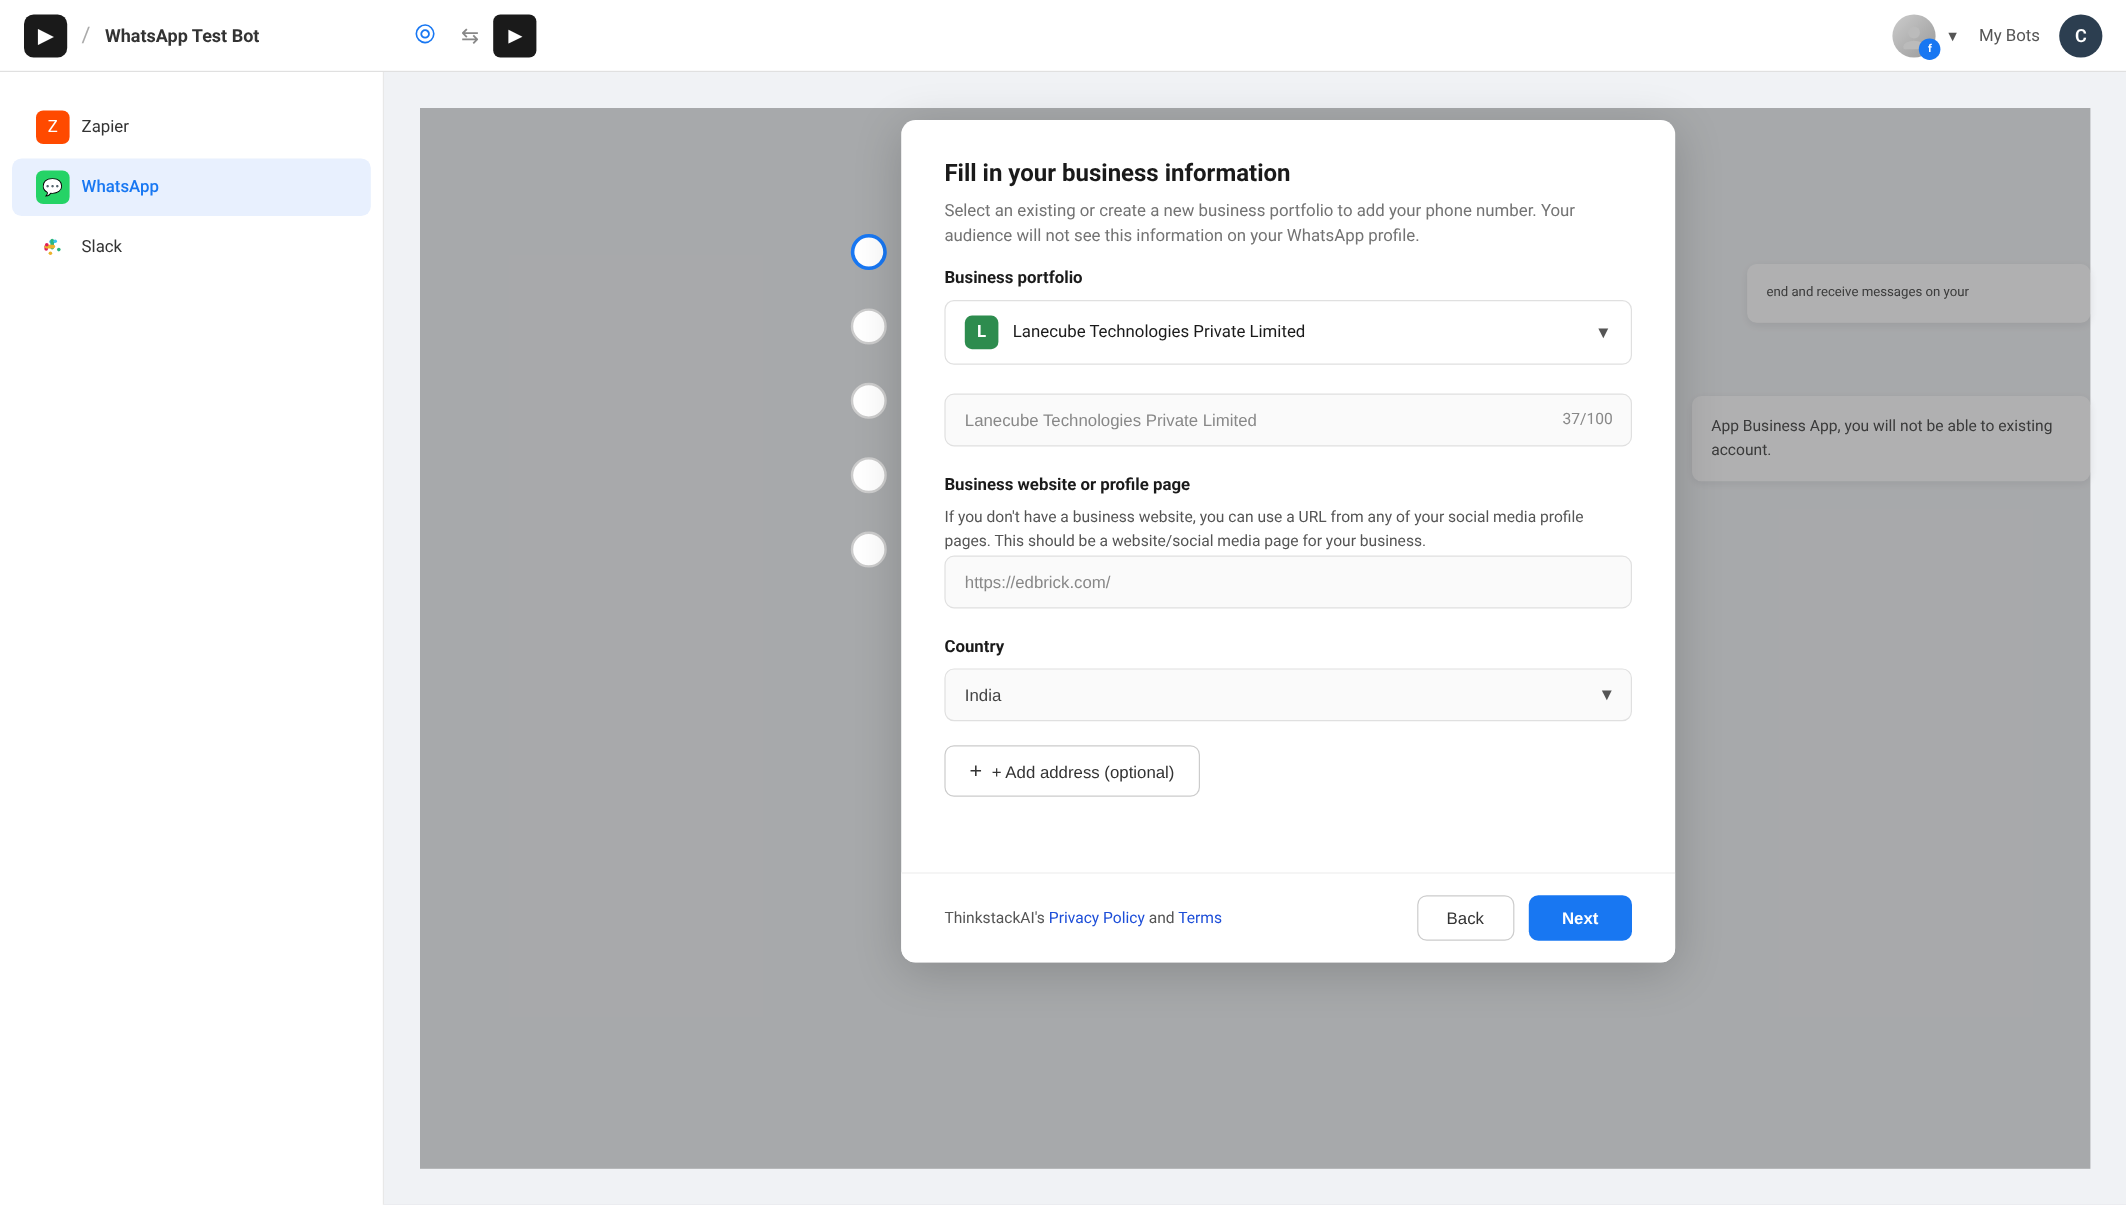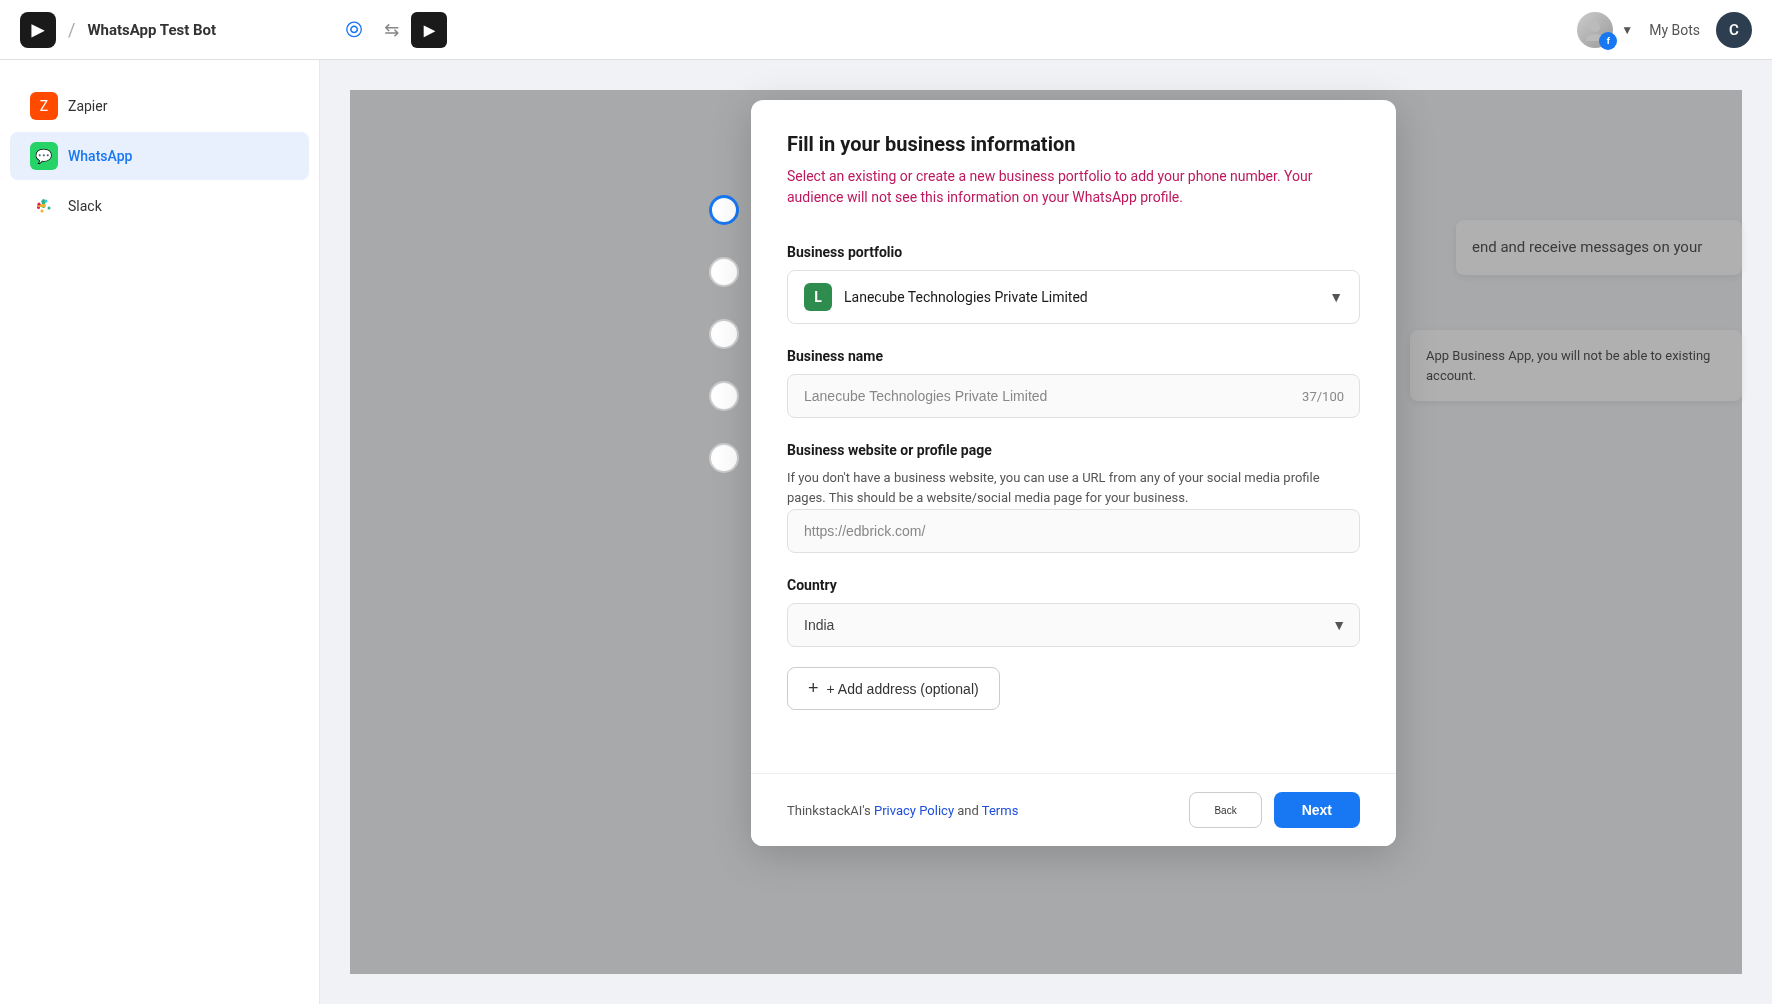--- a/index.html
+++ b/index.html
@@ -261,23 +261,23 @@
 
     .modal-title {
       font-size: 20px;
       font-weight: 700;
       color: #1a1a1a;
       margin-bottom: 10px;
     }
 
     .modal-subtitle {
       font-size: 14px;
-      color: #be185d;
+      color: #737373;
       line-height: 1.5;
-      margin-bottom: 36px;
+      margin-bottom: 16px;
     }
 
     .field-label {
       font-size: 14px;
       font-weight: 700;
       color: #1a1a1a;
       margin-bottom: 10px;
     }
 
     
@@ -424,21 +424,21 @@
     }
     .footer-buttons {
       display: flex;
       gap: 12px;
     }
     .btn-back {
       padding: 10px 24px;
       border: 1.5px solid #ccc;
       border-radius: 8px;
       background: #fff;
-      font-size: 10px;
+      font-size: 14px;
       color: #333;
       cursor: pointer;
       font-weight: 500;
     }
     .btn-next {
       padding: 10px 28px;
       border: none;
       border-radius: 8px;
       background: #1877f2;
       color: #fff;
@@ -450,21 +450,21 @@
     
     .bg-text-right {
       position: absolute;
       right: 0;
       top: 130px;
       width: 286px;
       padding: 16px;
       background: #fff;
       border-radius: 8px;
       box-shadow: 0 2px 8px rgba(0,0,0,0.08);
-      font-size: 15px;
+      font-size: 11px;
       color: #444;
       line-height: 1.5;
       opacity: 0.9;
     }
     .bg-text-right2 {
       position: absolute;
       right: 0;
       top: 240px;
       width: 332px;
       padding: 16px;
@@ -569,21 +569,20 @@
 
             
             <div class="field-label">Business portfolio</div>
             <div class="portfolio-dropdown">
               <div class="portfolio-letter-badge">L</div>
               <span class="portfolio-name">Lanecube Technologies Private Limited</span>
               <span class="dropdown-chevron">▼</span>
             </div>
 
             
-            <div class="field-label">Business name</div>
             <div class="business-name-wrapper">
               <input class="business-name-input" type="text" value="Lanecube Technologies Private Limited" style="">
               <span class="char-count">37/100</span>
             </div>
 
             
             <div class="field-label">Business website or profile page</div>
             <div class="website-description">If you don't have a business website, you can use a URL from any of your social media profile pages. This should be a website/social media page for your business.</div>
             <input class="website-input" type="text" value="https://edbrick.com/" style="">
 

